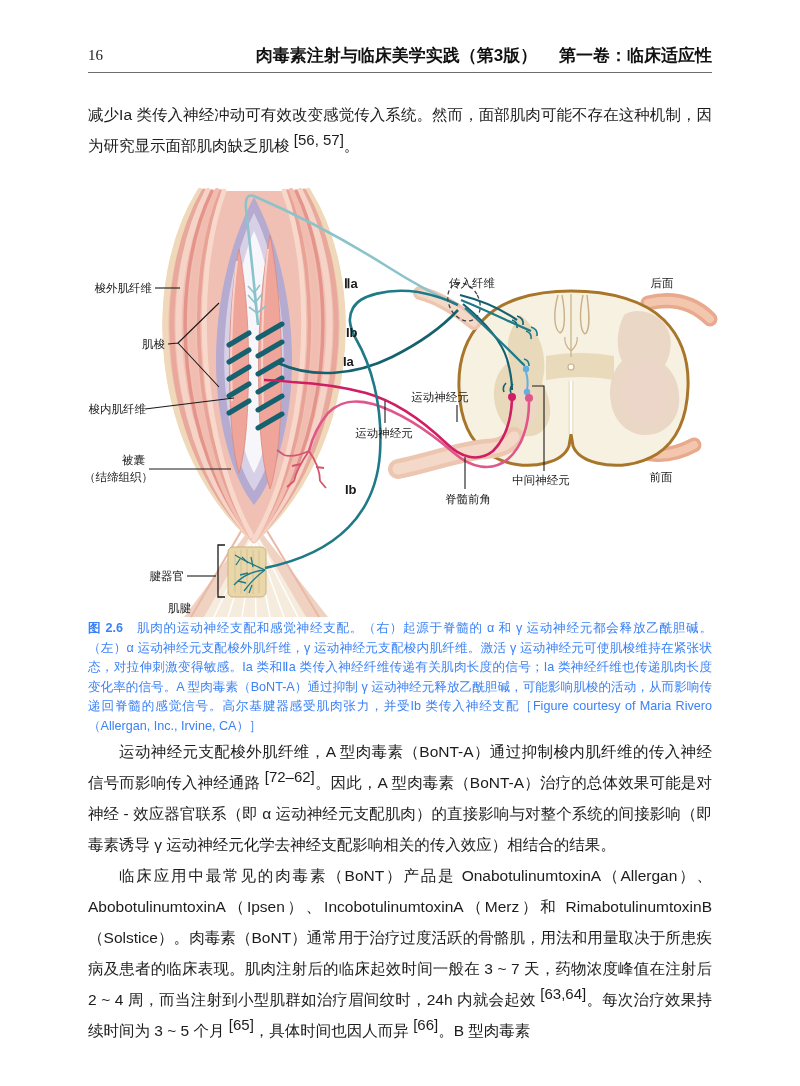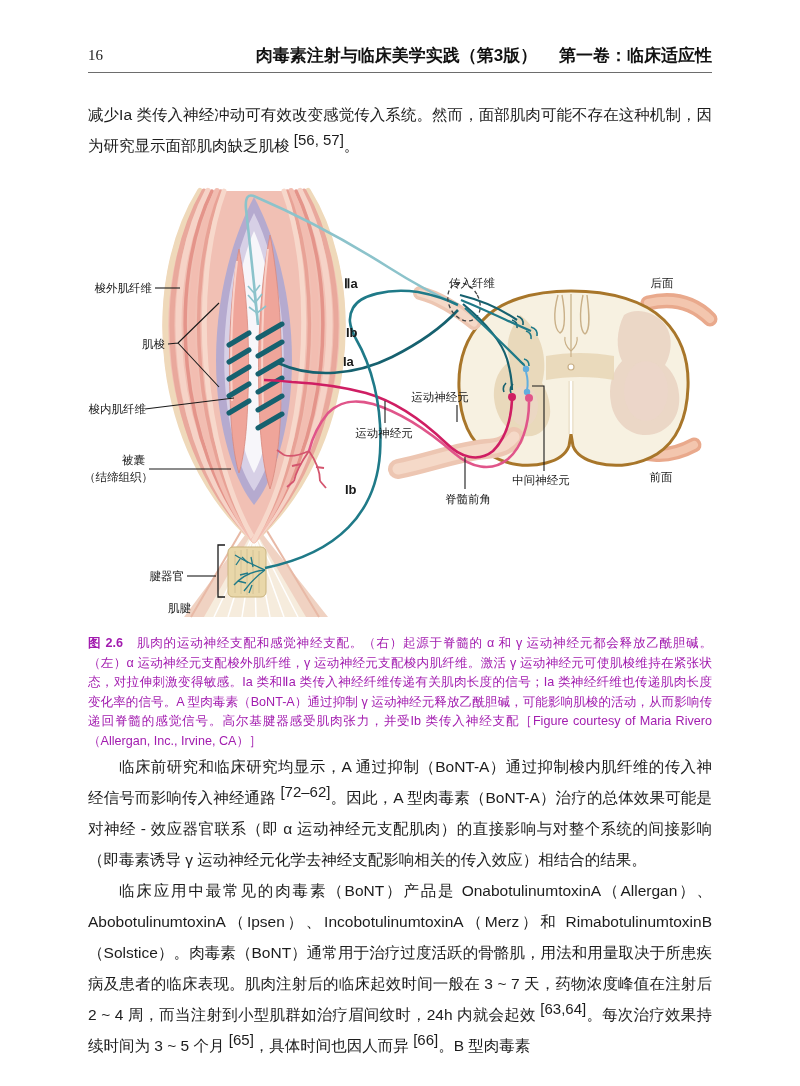--- a/index.html
+++ b/index.html
@@ -9,21 +9,21 @@
   .pagehead{display:flex;justify-content:space-between;align-items:center;padding-top:44px;}
   .pno{font-family:"Liberation Serif",serif;font-size:15px;color:#222;}
   .ptitle{font-size:17px;font-weight:bold;color:#111;}
   .rule{border-top:1.5px solid #6d6d6d;margin-top:5px;}
   p.body{font-size:15.5px;line-height:31px;text-align:justify;margin:0;color:#1c1c1c;}
   p.first{margin-top:26px;}
   p.indent{text-indent:2em;}
   p.body sup{font-size:15px;line-height:0;}
   figure{margin:30px 0 0 0;}
   figure svg{display:block;overflow:visible;}
-  figcaption{font-size:12.6px;line-height:19.5px;text-align:justify;margin-top:17px;color:#a21caf;}
+  figcaption{font-size:12.6px;line-height:19.5px;text-align:justify;margin-top:2px;color:#3b82f6;}
   figcaption b{font-weight:bold;}
   .p2{margin-top:21px;}
   
   text.flabel{font-family:"Liberation Sans",sans-serif;font-size:11.5px;fill:#1a1a1a;}
   text.fletter{font-family:"Liberation Sans",sans-serif;font-size:13px;fill:#1a1a1a;font-weight:600;}
   .leader{stroke:#1a1a1a;stroke-width:1.1;fill:none;}
 </style>
 </head>
 <body>
 
@@ -233,18 +233,18 @@
         <text class="flabel" x="573" y="290" text-anchor="middle">前面</text>
         <text class="flabel" x="352" y="210" text-anchor="middle">运动神经元</text>
         <text class="flabel" x="296" y="246" text-anchor="middle">运动神经元</text>
         <text class="flabel" x="453" y="293" text-anchor="middle">中间神经元</text>
         <text class="flabel" x="380" y="312" text-anchor="middle">脊髓前角</text>
       </svg>
 
       <figcaption><b>图 2.6</b><span>　肌肉的运动神经支配和感觉神经支配。（右）起源于脊髓的 α 和 γ 运动神经元都会释放乙酰胆碱。（左）α 运动神经元支配梭外肌纤维，γ 运动神经元支配梭内肌纤维。激活 γ 运动神经元可使肌梭维持在紧张状态，对拉伸刺激变得敏感。Ia 类和Ⅱa 类传入神经纤维传递有关肌肉长度的信号；Ia 类神经纤维也传递肌肉长度变化率的信号。A 型肉毒素（BoNT-A）通过抑制 γ 运动神经元释放乙酰胆碱，可能影响肌梭的活动，从而影响传递回脊髓的感觉信号。高尔基腱器感受肌肉张力，并受Ib 类传入神经支配［Figure courtesy of Maria Rivero（Allergan, Inc., Irvine, CA）］</span></figcaption>
     </figure>
 
-    <p class="body indent p2"><span>临床前研究和临床研究均显示，A 通过抑制（BoNT-A）通过抑制梭内肌纤维的传入神经信号而影响传入神经通路 </span><sup>[72–62]</sup><span>。因此，A 型肉毒素（BoNT-A）治疗的总体效果可能是对神经 - 效应器官联系（即 α 运动神经元支配肌肉）的直接影响与对整个系统的间接影响（即毒素诱导 γ 运动神经元化学去神经支配影响相关的传入效应）相结合的结果。</span></p>
+    <p class="body indent p2"><span>运动神经元支配梭外肌纤维，A 型肉毒素（BoNT-A）通过抑制梭内肌纤维的传入神经信号而影响传入神经通路 </span><sup>[72–62]</sup><span>。因此，A 型肉毒素（BoNT-A）治疗的总体效果可能是对神经 - 效应器官联系（即 α 运动神经元支配肌肉）的直接影响与对整个系统的间接影响（即毒素诱导 γ 运动神经元化学去神经支配影响相关的传入效应）相结合的结果。</span></p>
 
     <p class="body indent"><span>临床应用中最常见的肉毒素（BoNT）产品是 OnabotulinumtoxinA（Allergan）、AbobotulinumtoxinA（Ipsen）、IncobotulinumtoxinA（Merz）和 RimabotulinumtoxinB（Solstice）。肉毒素（BoNT）通常用于治疗过度活跃的骨骼肌，用法和用量取决于所患疾病及患者的临床表现。肌肉注射后的临床起效时间一般在 3 ~ 7 天，药物浓度峰值在注射后 2 ~ 4 周，而当注射到小型肌群如治疗眉间纹时，24h 内就会起效 </span><sup>[63,64]</sup><span>。每次治疗效果持续时间为 3 ~ 5 个月 </span><sup>[65]</sup><span>，具体时间也因人而异 </span><sup>[66]</sup><span>。B 型肉毒素</span></p>
 
   </div>
 </div>
 
 </body></html>

